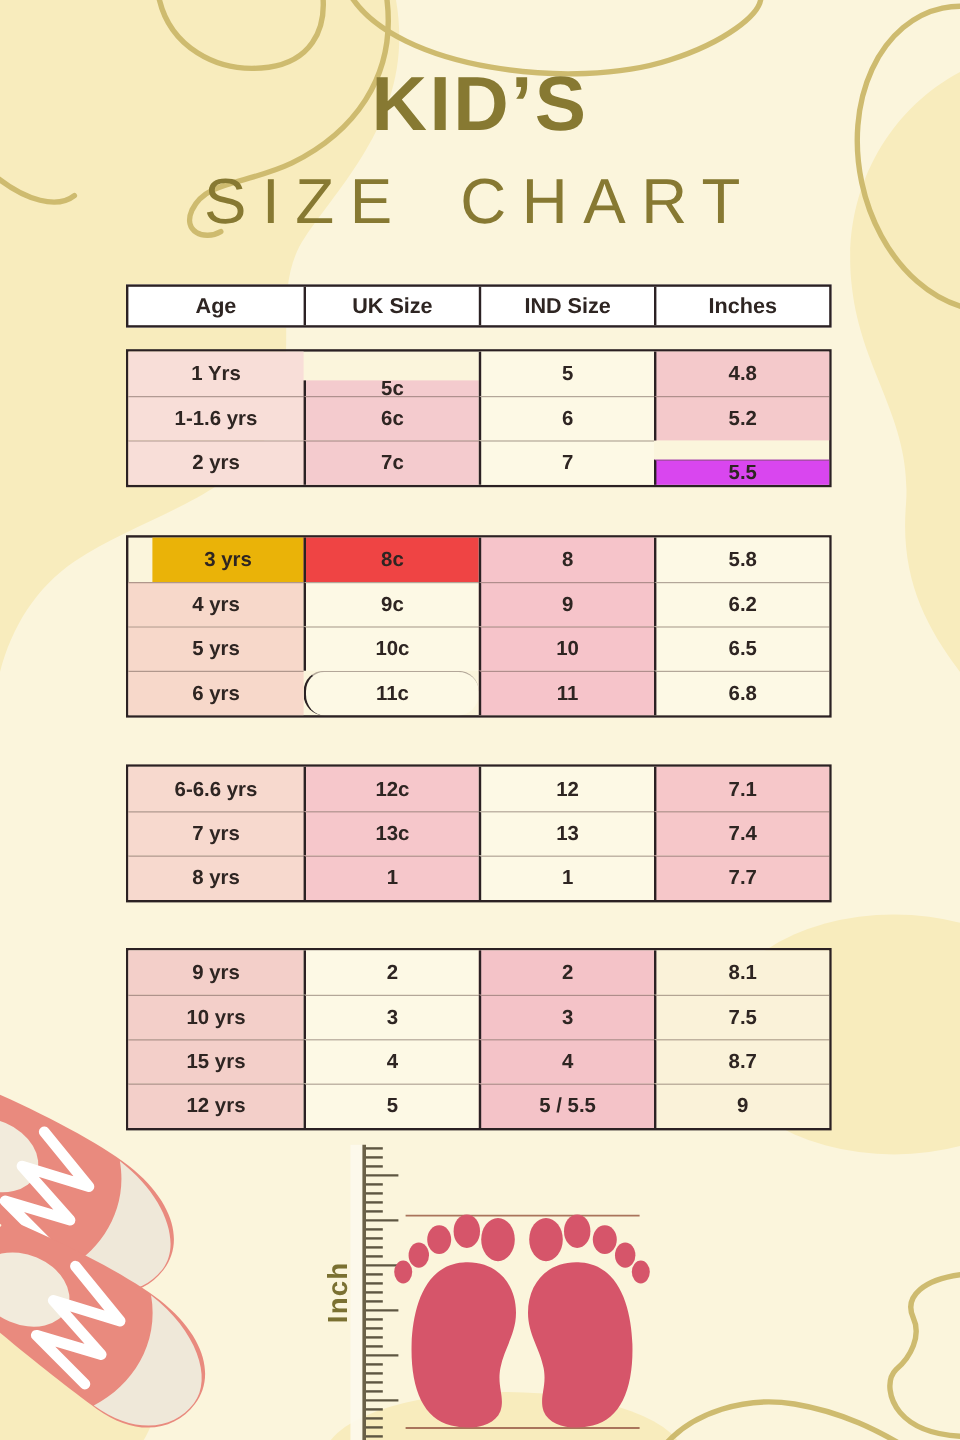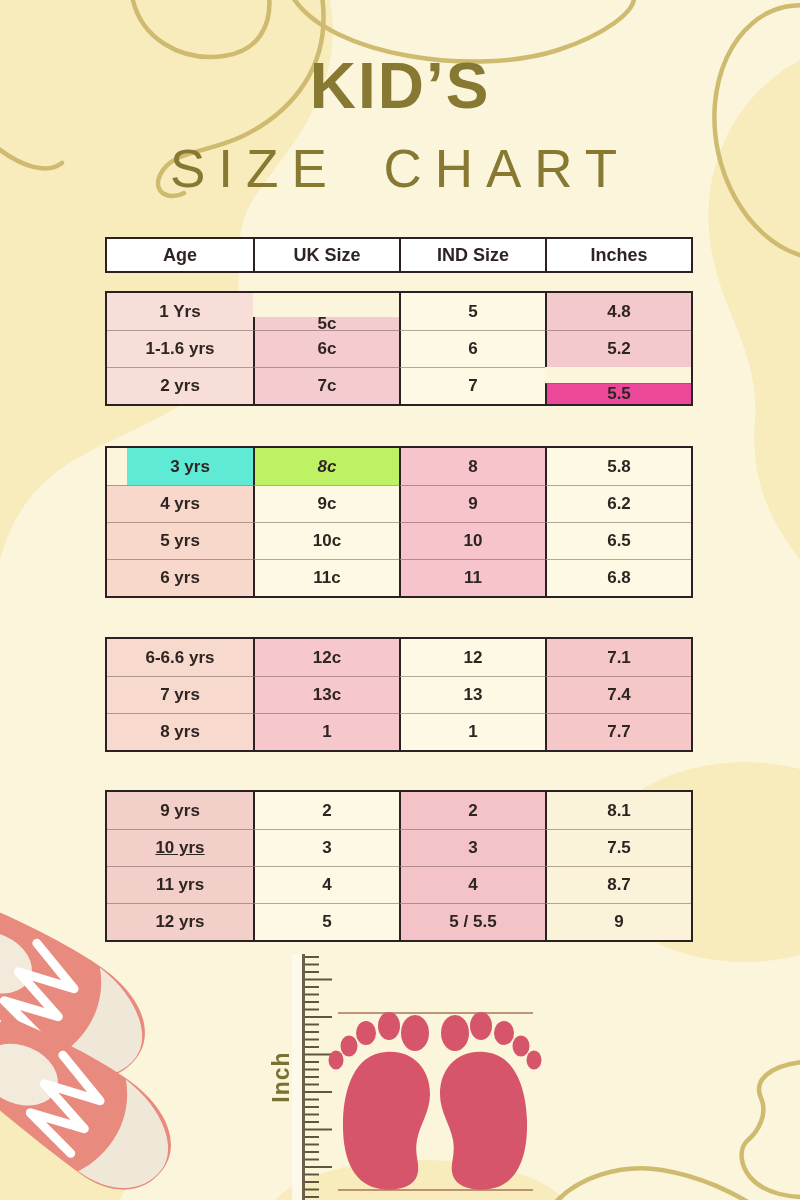--- a/index.html
+++ b/index.html
@@ -147,37 +147,37 @@
         <div class="cell" style="background: rgb(244, 203, 206); margin-top: 24px;">5c</div>
         <div class="cell" style="background: rgb(253, 249, 229);">5</div>
         <div class="cell" style="background: rgb(244, 201, 203);">4.8</div>
         <div class="cell c0 rt" style="background: rgb(248, 222, 216);">1-1.6 yrs</div>
         <div class="cell rt" style="background: rgb(244, 203, 206);">6c</div>
         <div class="cell rt" style="background: rgb(253, 249, 229);">6</div>
         <div class="cell rt" style="background: rgb(244, 201, 203);">5.2</div>
         <div class="cell c0 rt" style="background: rgb(248, 222, 216);">2 yrs</div>
         <div class="cell rt" style="background: rgb(244, 203, 206);">7c</div>
         <div class="cell rt" style="background: rgb(253, 249, 229);">7</div>
-        <div class="cell rt" style="background: #ec4899; margin-top: 16px;">5.5</div>
+        <div class="cell rt" style="background: #d946ef; margin-top: 16px;">5.5</div>
       </div>
       <div class="tbl group" style="top: 446px;">
-        <div class="cell c0" style="background: #5eead4; margin-left: 20px;">3 yrs</div>
-        <div class="cell" style="background: #bef264; font-style: italic;">8c</div>
+        <div class="cell c0" style="background: #eab308; margin-left: 20px;">3 yrs</div>
+        <div class="cell" style="background: #ef4444;">8c</div>
         <div class="cell" style="background: rgb(246, 196, 202);">8</div>
         <div class="cell" style="background: rgb(253, 249, 229);">5.8</div>
         <div class="cell c0 rt" style="background: rgb(247, 216, 202);">4 yrs</div>
         <div class="cell rt" style="background: rgb(253, 249, 229);">9c</div>
         <div class="cell rt" style="background: rgb(246, 196, 202);">9</div>
         <div class="cell rt" style="background: rgb(253, 249, 229);">6.2</div>
         <div class="cell c0 rt" style="background: rgb(247, 216, 202);">5 yrs</div>
         <div class="cell rt" style="background: rgb(253, 249, 229); text-align: right;">10c</div>
         <div class="cell rt" style="background: rgb(246, 196, 202);">10</div>
         <div class="cell rt" style="background: rgb(253, 249, 229);">6.5</div>
         <div class="cell c0 rt" style="background: rgb(247, 216, 202);">6 yrs</div>
-        <div class="cell rt" style="background: rgb(253, 249, 229);">11c</div>
+        <div class="cell rt" style="background: rgb(253, 249, 229); border-radius: 17px;">11c</div>
         <div class="cell rt" style="background: rgb(246, 196, 202);">11</div>
         <div class="cell rt" style="background: rgb(253, 249, 229);">6.8</div>
       </div>
       <div class="tbl group" style="top: 637px;">
         <div class="cell c0" style="background: rgb(247, 217, 206);">6-6.6 yrs</div>
         <div class="cell" style="background: rgb(246, 199, 203);">12c</div>
         <div class="cell" style="background: rgb(253, 249, 229);">12</div>
         <div class="cell" style="background: rgb(246, 199, 201);">7.1</div>
         <div class="cell c0 rt" style="background: rgb(247, 217, 206);">7 yrs</div>
         <div class="cell rt" style="background: rgb(246, 199, 203);">13c</div>
@@ -186,25 +186,25 @@
         <div class="cell c0 rt" style="background: rgb(247, 217, 206);">8 yrs</div>
         <div class="cell rt" style="background: rgb(246, 199, 203);">1</div>
         <div class="cell rt" style="background: rgb(253, 249, 229);">1</div>
         <div class="cell rt" style="background: rgb(246, 199, 201);">7.7</div>
       </div>
       <div class="tbl group" style="top: 790px;">
         <div class="cell c0" style="background: rgb(243, 207, 201);">9 yrs</div>
         <div class="cell" style="background: rgb(253, 249, 229);">2</div>
         <div class="cell" style="background: rgb(244, 195, 200);">2</div>
         <div class="cell" style="background: rgb(250, 242, 217);">8.1</div>
-        <div class="cell c0 rt" style="background: rgb(243, 207, 201); text-decoration: underline;">10 yrs</div>
+        <div class="cell c0 rt" style="background: rgb(243, 207, 201);">10 yrs</div>
         <div class="cell rt" style="background: rgb(253, 249, 229);">3</div>
         <div class="cell rt" style="background: rgb(244, 195, 200);">3</div>
         <div class="cell rt" style="background: rgb(250, 242, 217);">7.5</div>
-        <div class="cell c0 rt" style="background: rgb(243, 207, 201);">11 yrs</div>
+        <div class="cell c0 rt" style="background: rgb(243, 207, 201);">15 yrs</div>
         <div class="cell rt" style="background: rgb(253, 249, 229);">4</div>
         <div class="cell rt" style="background: rgb(244, 195, 200);">4</div>
         <div class="cell rt" style="background: rgb(250, 242, 217);">8.7</div>
         <div class="cell c0 rt" style="background: rgb(243, 207, 201);">12 yrs</div>
         <div class="cell rt" style="background: rgb(253, 249, 229);">5</div>
         <div class="cell rt" style="background: rgb(244, 195, 200);">5 / 5.5</div>
         <div class="cell rt" style="background: rgb(250, 242, 217);">9</div>
       </div>
     </div>
 

